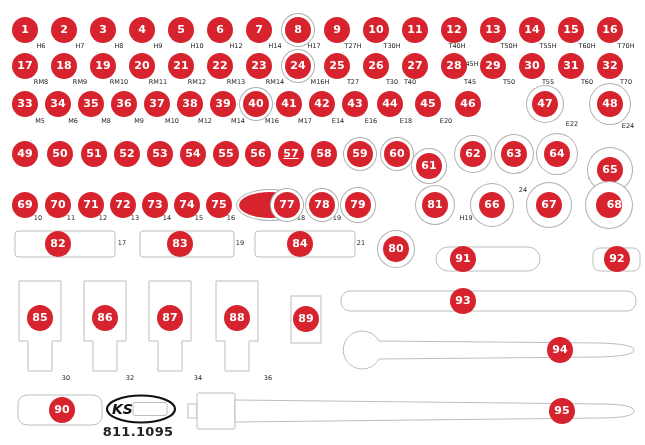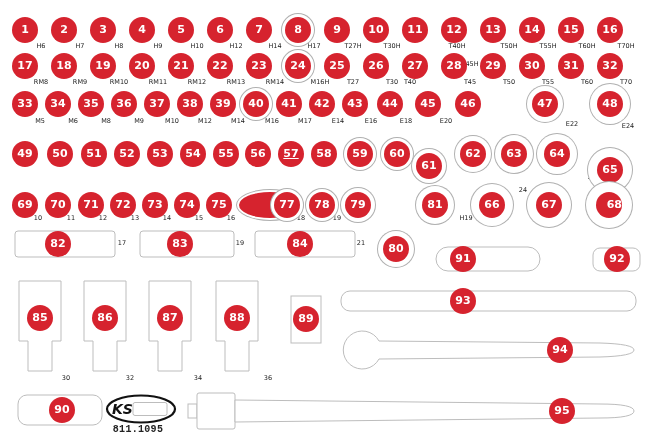--- a/index.html
+++ b/index.html
@@ -17,21 +17,21 @@
     font-size:11px;font-weight:bold;line-height:26px;text-align:center;
     z-index:3;
   }
   .lbl{
     position:absolute;transform:translate(-50%,-50%);
     font-size:6.5px;color:var(--label-color,#1a1a1a);
     white-space:nowrap;z-index:2;letter-spacing:0;
   }
   .part-number{
     position:absolute;left:102px;top:424px;width:72px;text-align:center;
-    font-size:10px;font-weight:bold;color:#222;z-index:2;letter-spacing:.3px;font-family:Liberation Mono, monospace;
+    font-size:13px;font-weight:bold;color:#222;z-index:2;letter-spacing:.3px;
   }
   .logo-ks{font-style:italic;font-weight:bold;font-size:14px;fill:#111;
     font-family:"DejaVu Sans",sans-serif;}
   .logo-tools{font-weight:bold;font-size:6.5px;fill:#fff;letter-spacing:.6px;
     font-family:"DejaVu Sans",sans-serif;}
 </style>
 </head>
 <body>
 
 <div class="stage">

